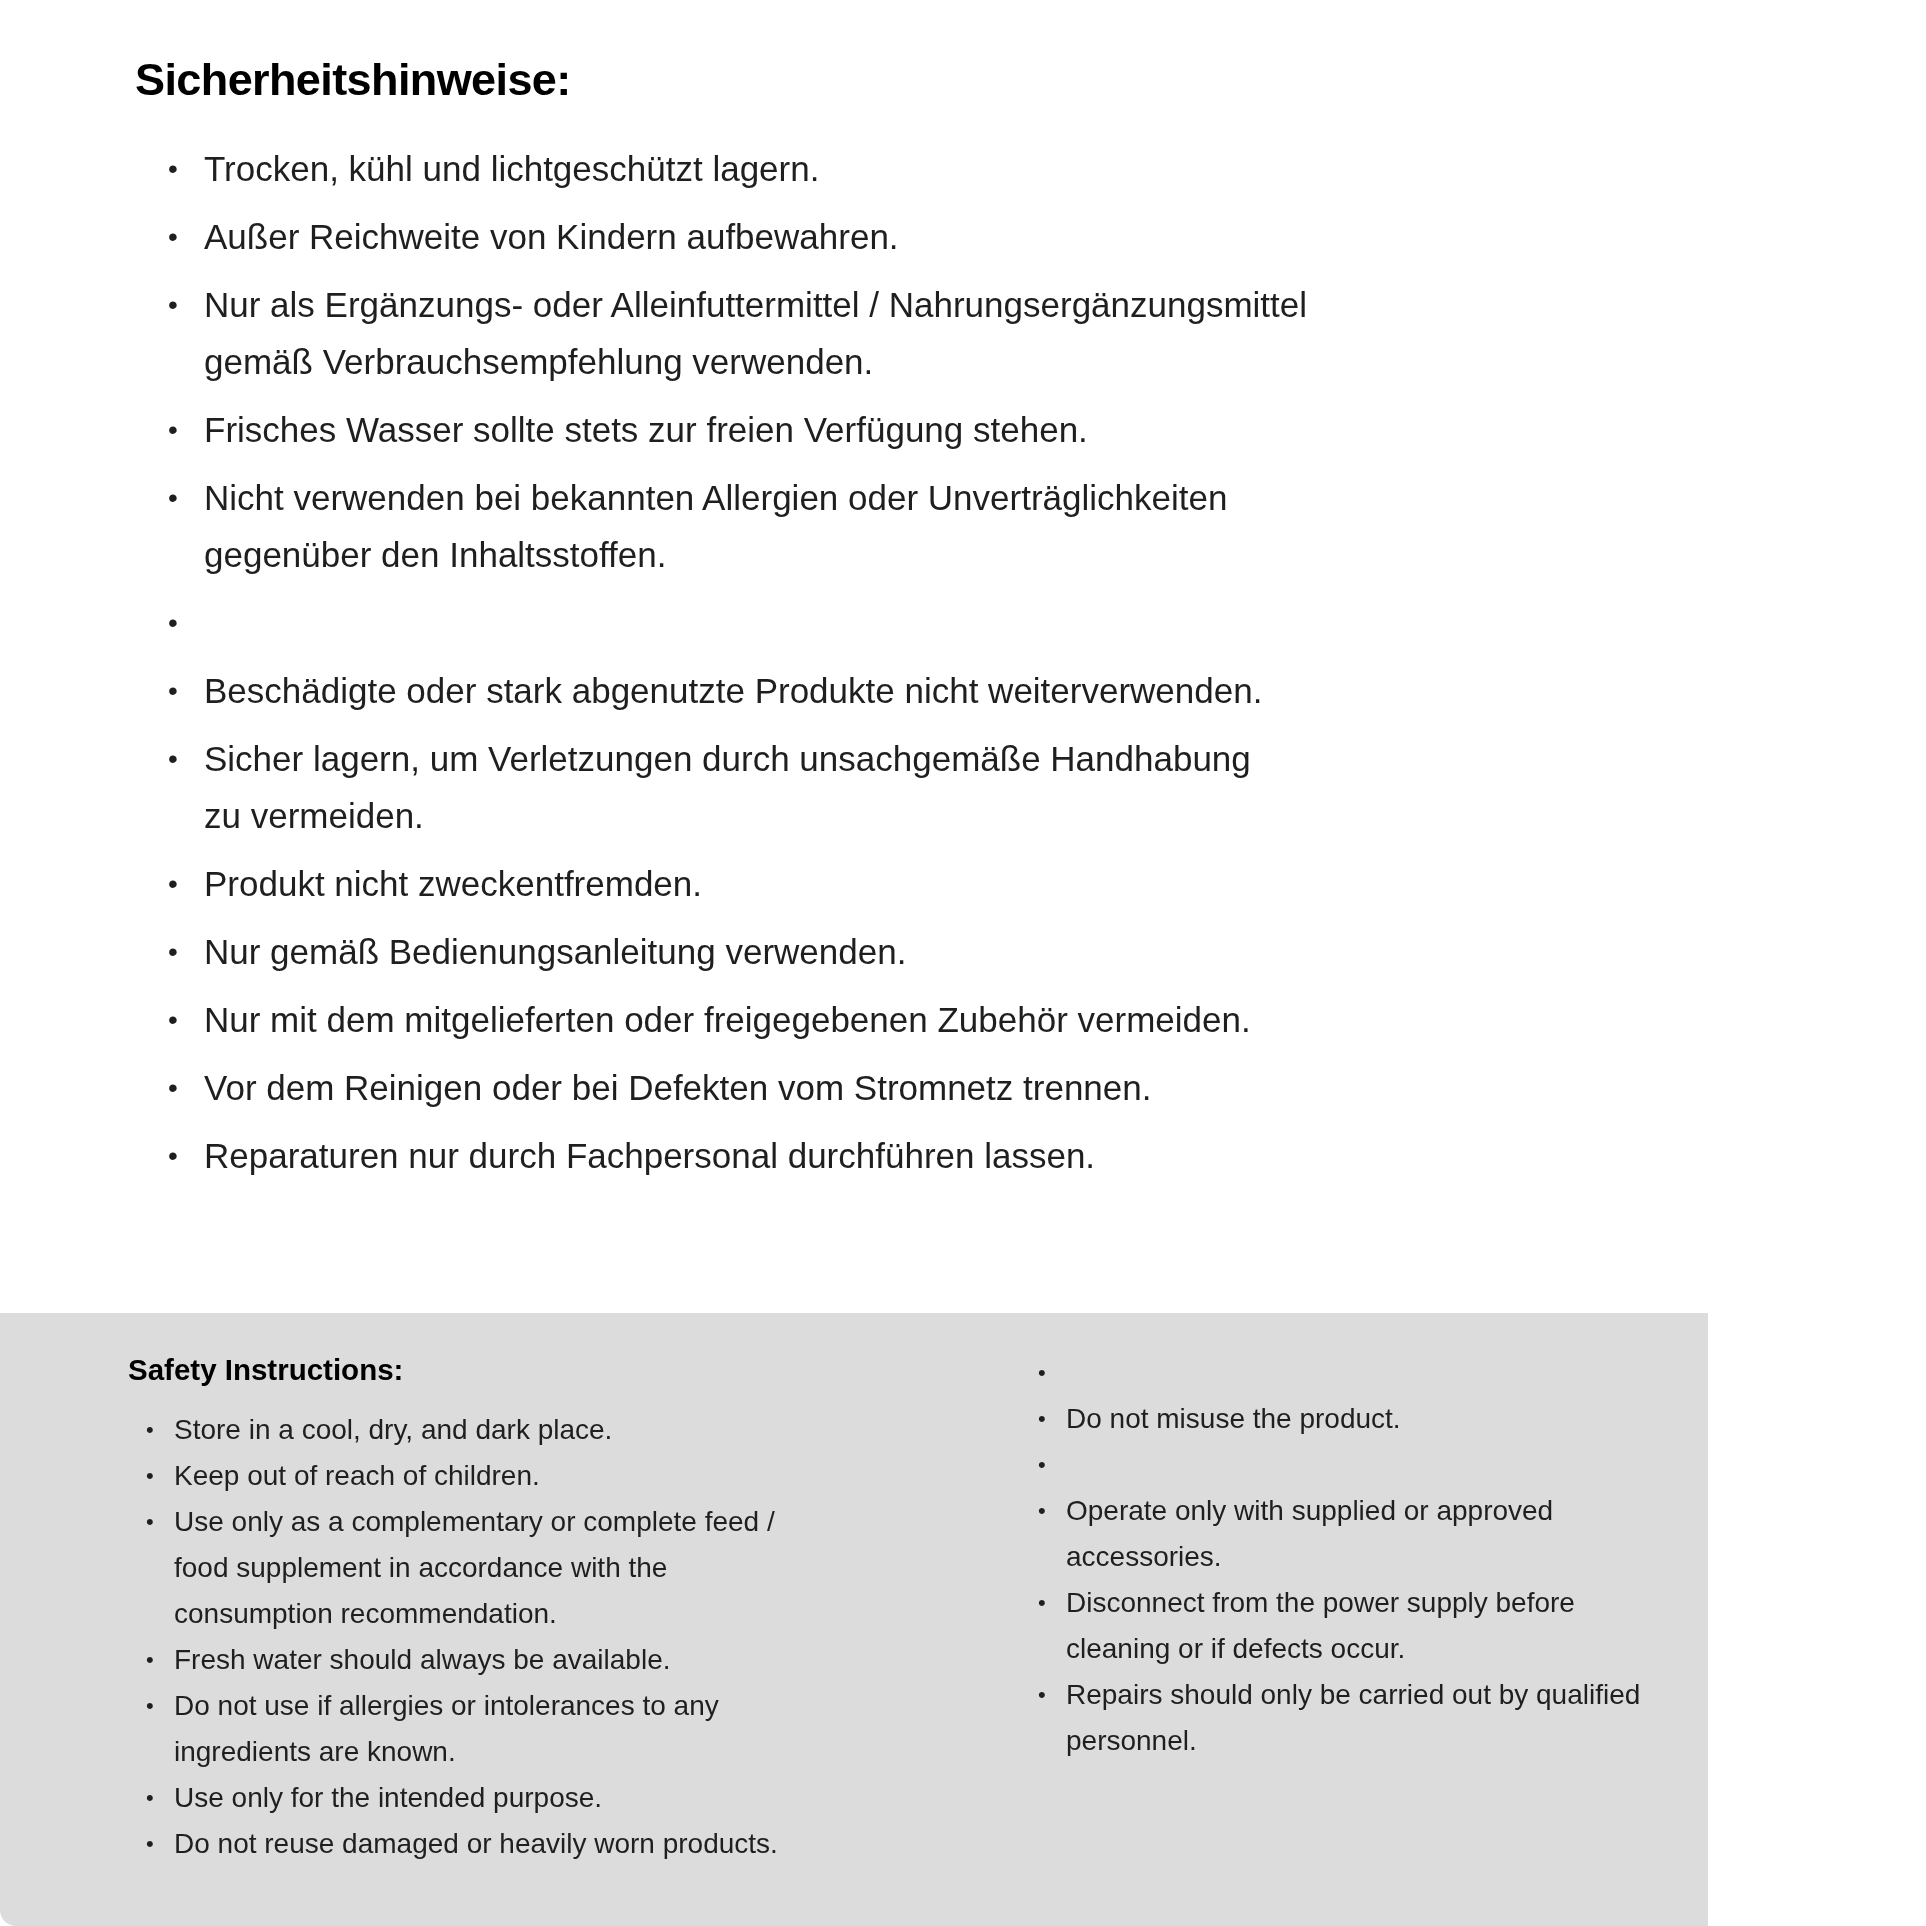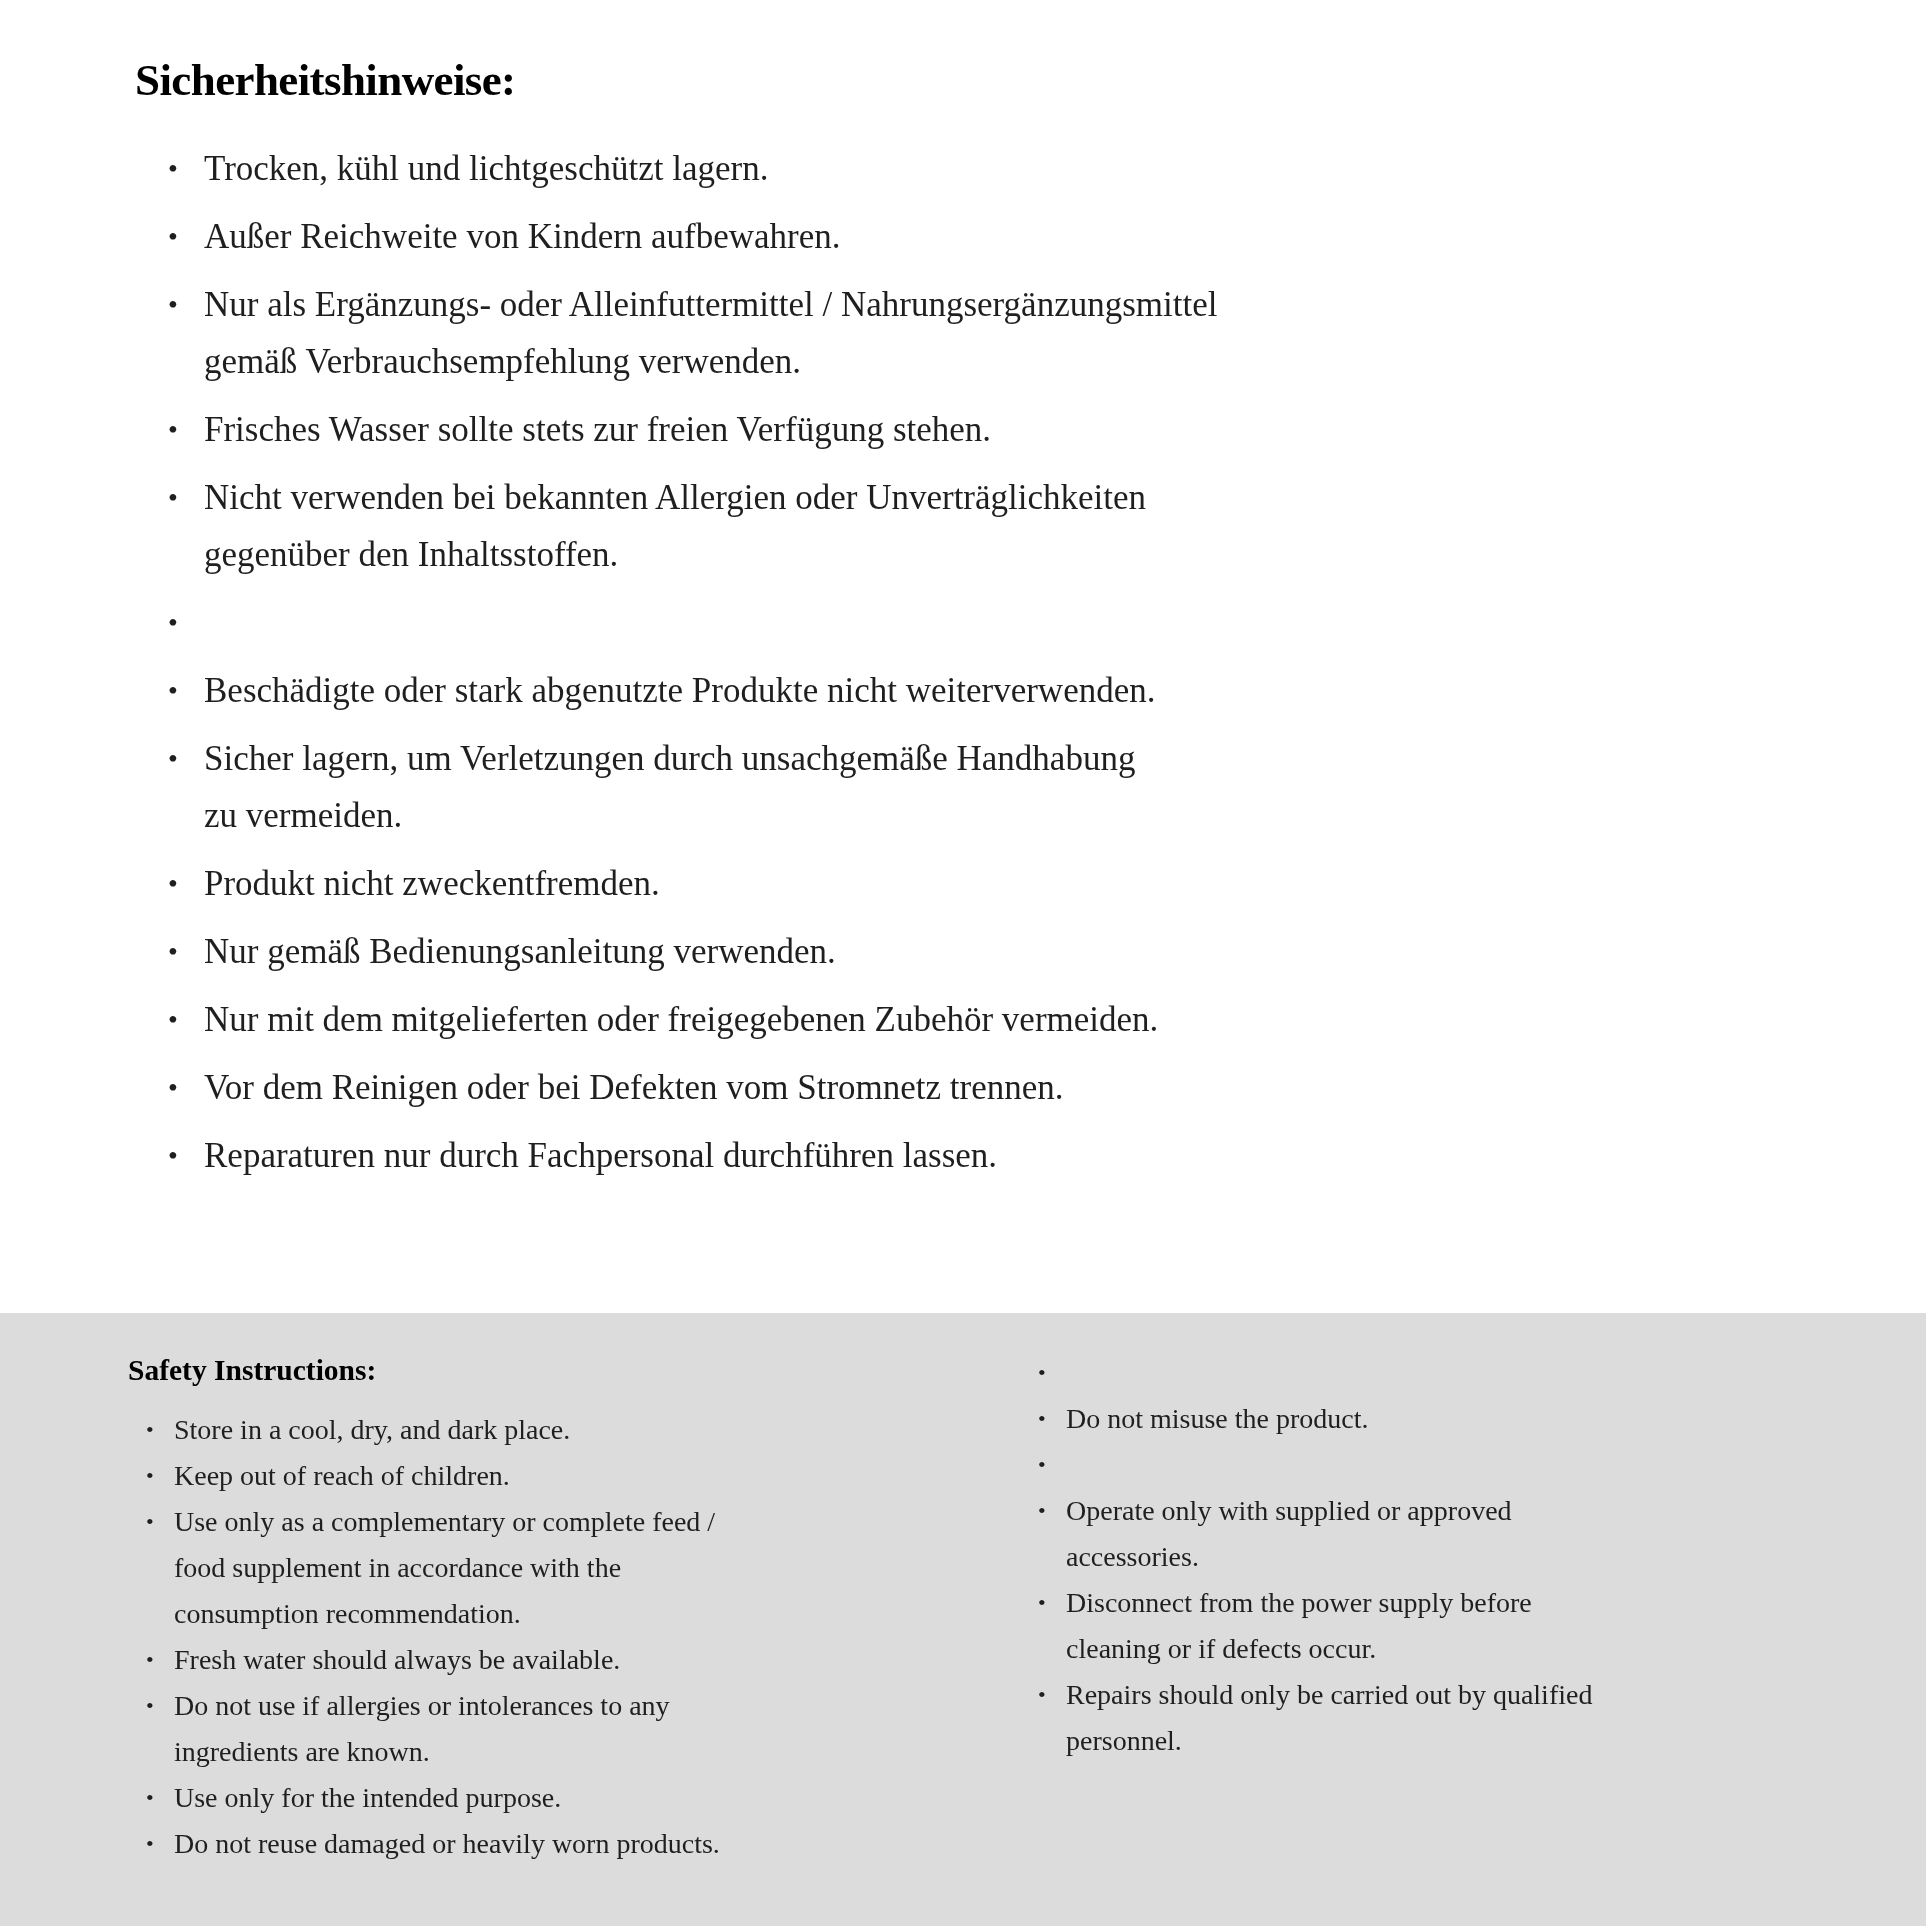--- a/index.html
+++ b/index.html
@@ -5,23 +5,24 @@
   html, body {
     margin: 0;
     padding: 0;
     background: #ffffff;
   }
   .page {
     position: relative;
     width: 1926px;
     height: 1926px;
     background: #ffffff;
-    font-family: Liberation Serif, serif;
+    font-family: Liberation Sans, sans-serif;
     color: #1f1f1f;
     overflow: hidden;
+    border-radius: 16px;
   }
 
   
   .de-section {
     position: absolute;
     top: 0; left: 0;
     width: 1926px;
     padding: 53px 64px 0 135px;
     box-sizing: border-box;
   }
@@ -51,21 +52,21 @@
     flex: 0 0 36px;
     width: 36px;
     font-size: 28px;
   }
   .txt { white-space: pre-line; }
 
   
   .en-section {
     position: absolute;
     top: 1313px; left: 0;
-    width: 1926px;
+    width: 1708px;
     height: 613px;
     background: #dcdcdc;
     box-sizing: border-box;
     padding: 37px 77px 0 128px;
     display: flex;
     gap: 77px;
   }
   .en-col { width: 815px; flex: 0 0 auto; }
   .en-title {
     font-size: 29.5px;

